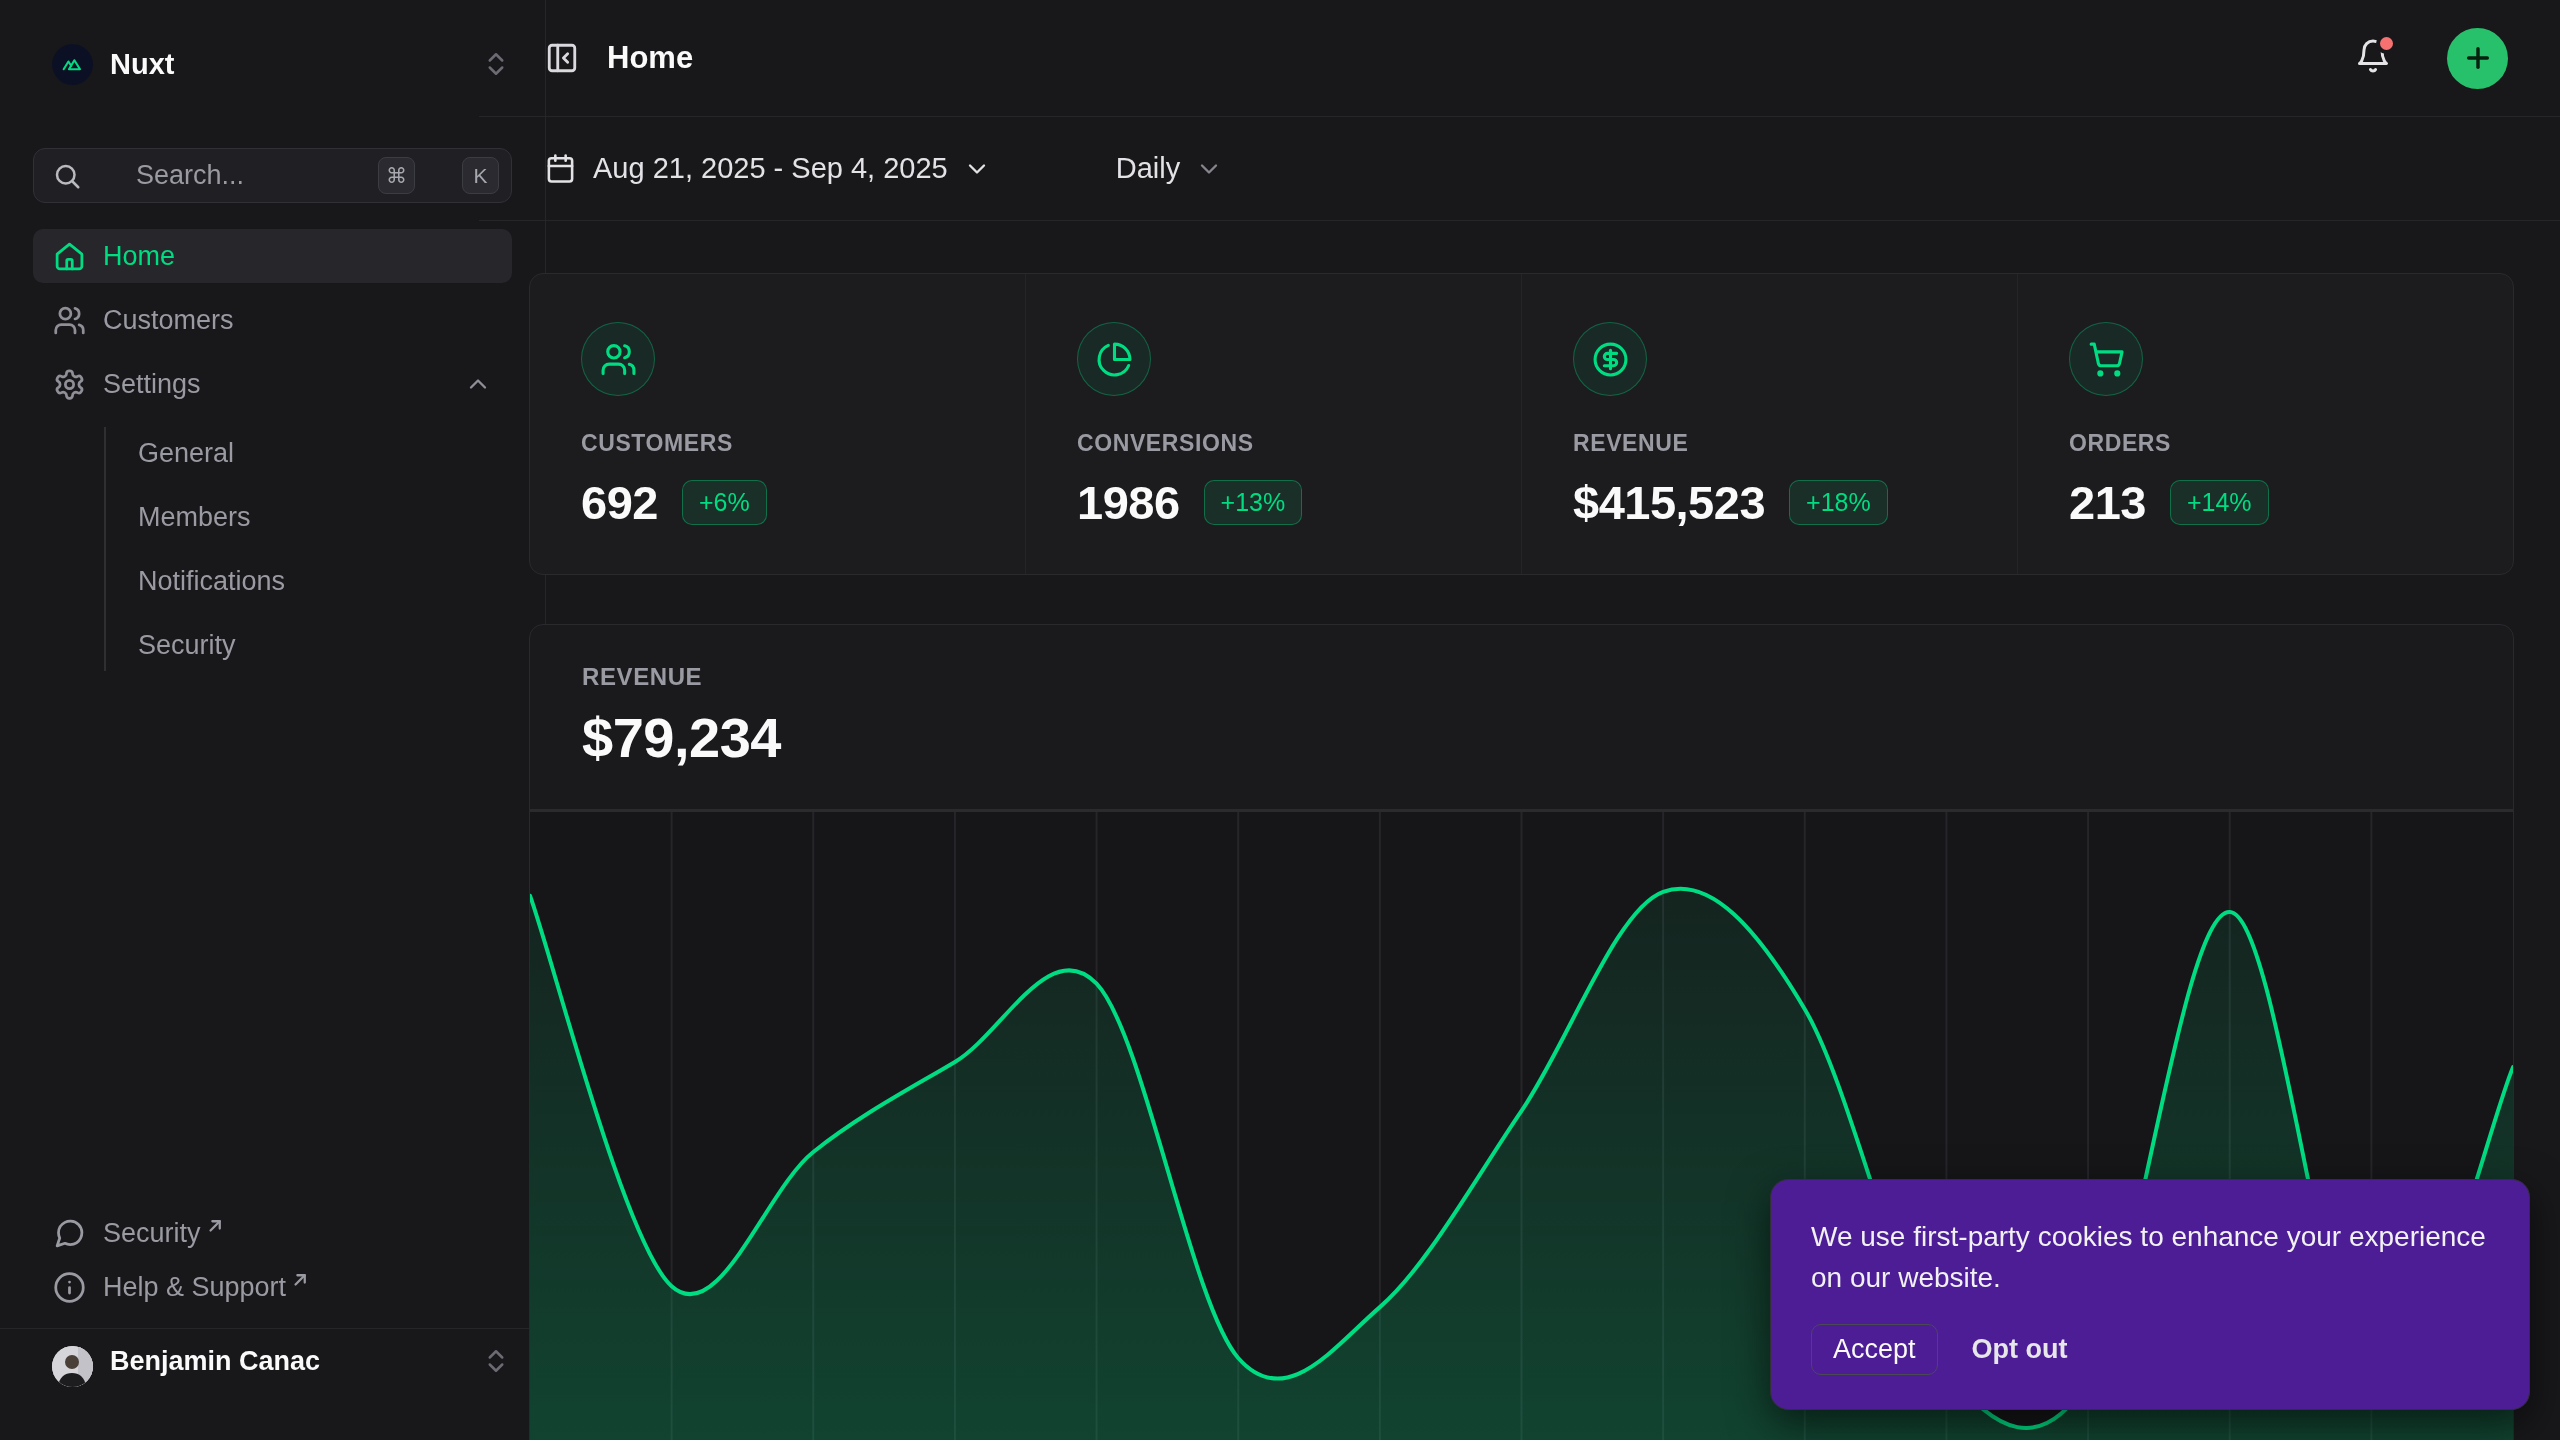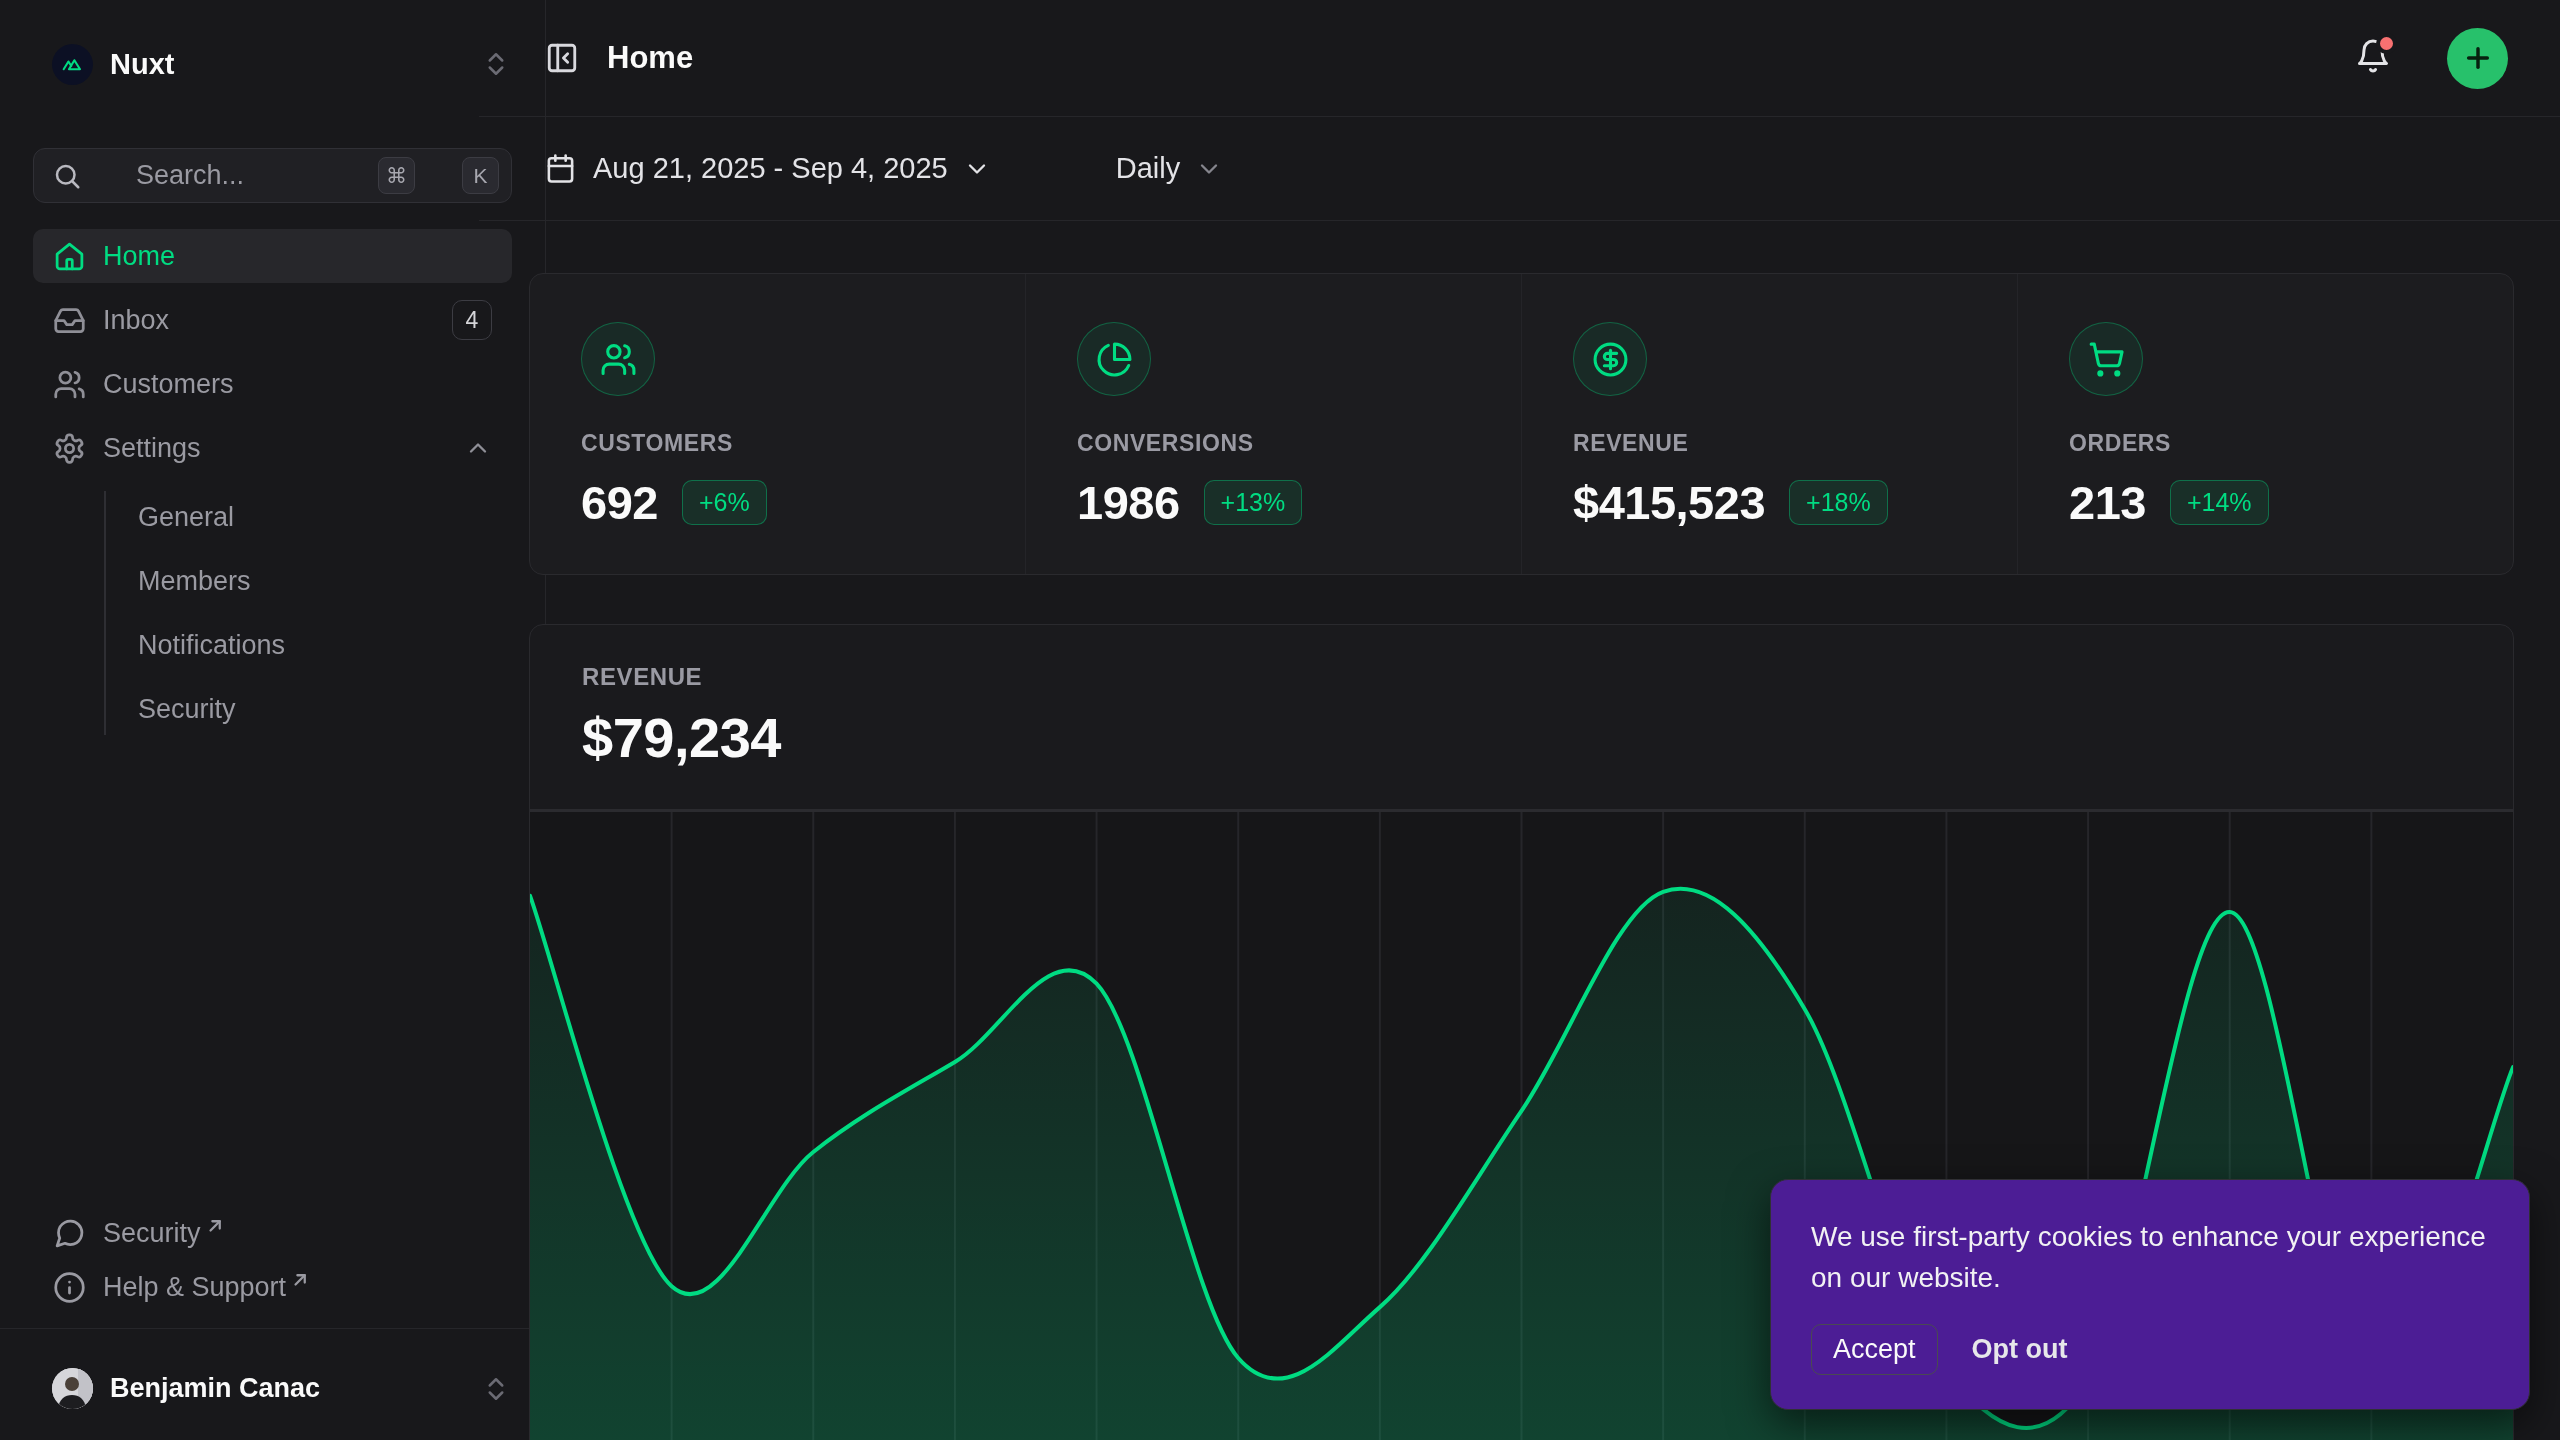--- a/index.html
+++ b/index.html
@@ -33,21 +33,21 @@
   .chev { color:#85858d; }
   .subnav { position:relative; padding-left:72px; margin:4px 0 8px 0; }
   .subnav:before { content:""; position:absolute; left:71px; top:6px; bottom:6px; width:2px; background:#2e2e33; }
   .sub-item { height:64px; display:flex; align-items:center; padding-left:33px; color:#9a9aa2; font-size:27px; cursor:pointer; }
   .sidebar-spacer { flex:1; }
   .side-foot { padding:0 33px 14px 33px; }
   .foot-item { height:54px; display:flex; align-items:center; padding:0 20px; color:#9a9aa2; font-size:27px;
     border-radius:10px; cursor:pointer; }
   .foot-item .lbl { margin-left:17px; }
   .ext { color:#9a9aa2; margin-left:6px; transform:translateY(-8px); }
-  .user-row { border-top:1px solid #26262a; height:112px; display:flex; align-items:center; padding:8px 34px 0 52px; cursor:pointer; }
+  .user-row { border-top:1px solid #26262a; height:112px; display:flex; padding:17px 34px 0 52px; cursor:pointer; }
   .avatar { width:41px; height:41px; border-radius:50%; overflow:hidden; background:#cfcfd3; }
   .user-name { margin-left:17px; font-size:27px; font-weight:700; color:#fafafa; flex:1; }
 
   
   #main { position:absolute; left:479px; top:0; right:0; height:1440px; }
   .header { height:117px; border-bottom:1px solid #26262a; display:flex; align-items:center; padding:0 52px 0 66px; }
   .header .icon-btn { color:#d9d9de; cursor:pointer; }
   .page-title { margin-left:28px; font-size:31px; font-weight:700; color:#fafafa; }
   .header-spacer { flex:1; }
   .bell-wrap { position:relative; margin-right:56px; color:#e4e4e7; cursor:pointer; }
@@ -130,30 +130,20 @@
 
   <nav>
     <div class="nav-item active">
       <span class="icon">
         <svg width="33" height="33" viewBox="0 0 24 24" fill="none" stroke="currentColor" stroke-width="2" stroke-linecap="round" stroke-linejoin="round">
             <path d="M10 21v-6a1 1 0 0 1 1-1h2a1 1 0 0 1 1 1v6"></path>
             <path d="M3 10.3 12 3l9 7.3V19a2 2 0 0 1-2 2H5a2 2 0 0 1-2-2z"></path>
           </svg>
       </span>
       <span class="lbl">Home</span>
-    </div>
-    <div class="nav-item">
-      <span class="icon">
-        <svg width="33" height="33" viewBox="0 0 24 24" fill="none" stroke="currentColor" stroke-width="2" stroke-linecap="round" stroke-linejoin="round">
-            <polyline points="22 12 16 12 14 15 10 15 8 12 2 12"></polyline>
-            <path d="M5.45 5.11 2 12v6a2 2 0 0 0 2 2h16a2 2 0 0 0 2-2v-6l-3.45-6.89A2 2 0 0 0 16.76 4H7.24a2 2 0 0 0-1.79 1.11z"></path>
-          </svg>
-      </span>
-      <span class="lbl">Inbox</span>
-      <span class="count-badge">4</span>
     </div>
     <div class="nav-item">
       <span class="icon">
         <svg width="33" height="33" viewBox="0 0 24 24" fill="none" stroke="currentColor" stroke-width="2" stroke-linecap="round" stroke-linejoin="round">
             <path d="M16 21v-2a4 4 0 0 0-4-4H6a4 4 0 0 0-4 4v2"></path>
             <circle cx="9" cy="7" r="4"></circle>
             <path d="M22 21v-2a4 4 0 0 0-3-3.87"></path>
             <path d="M16 3.13a4 4 0 0 1 0 7.75"></path>
           </svg>
       </span>

